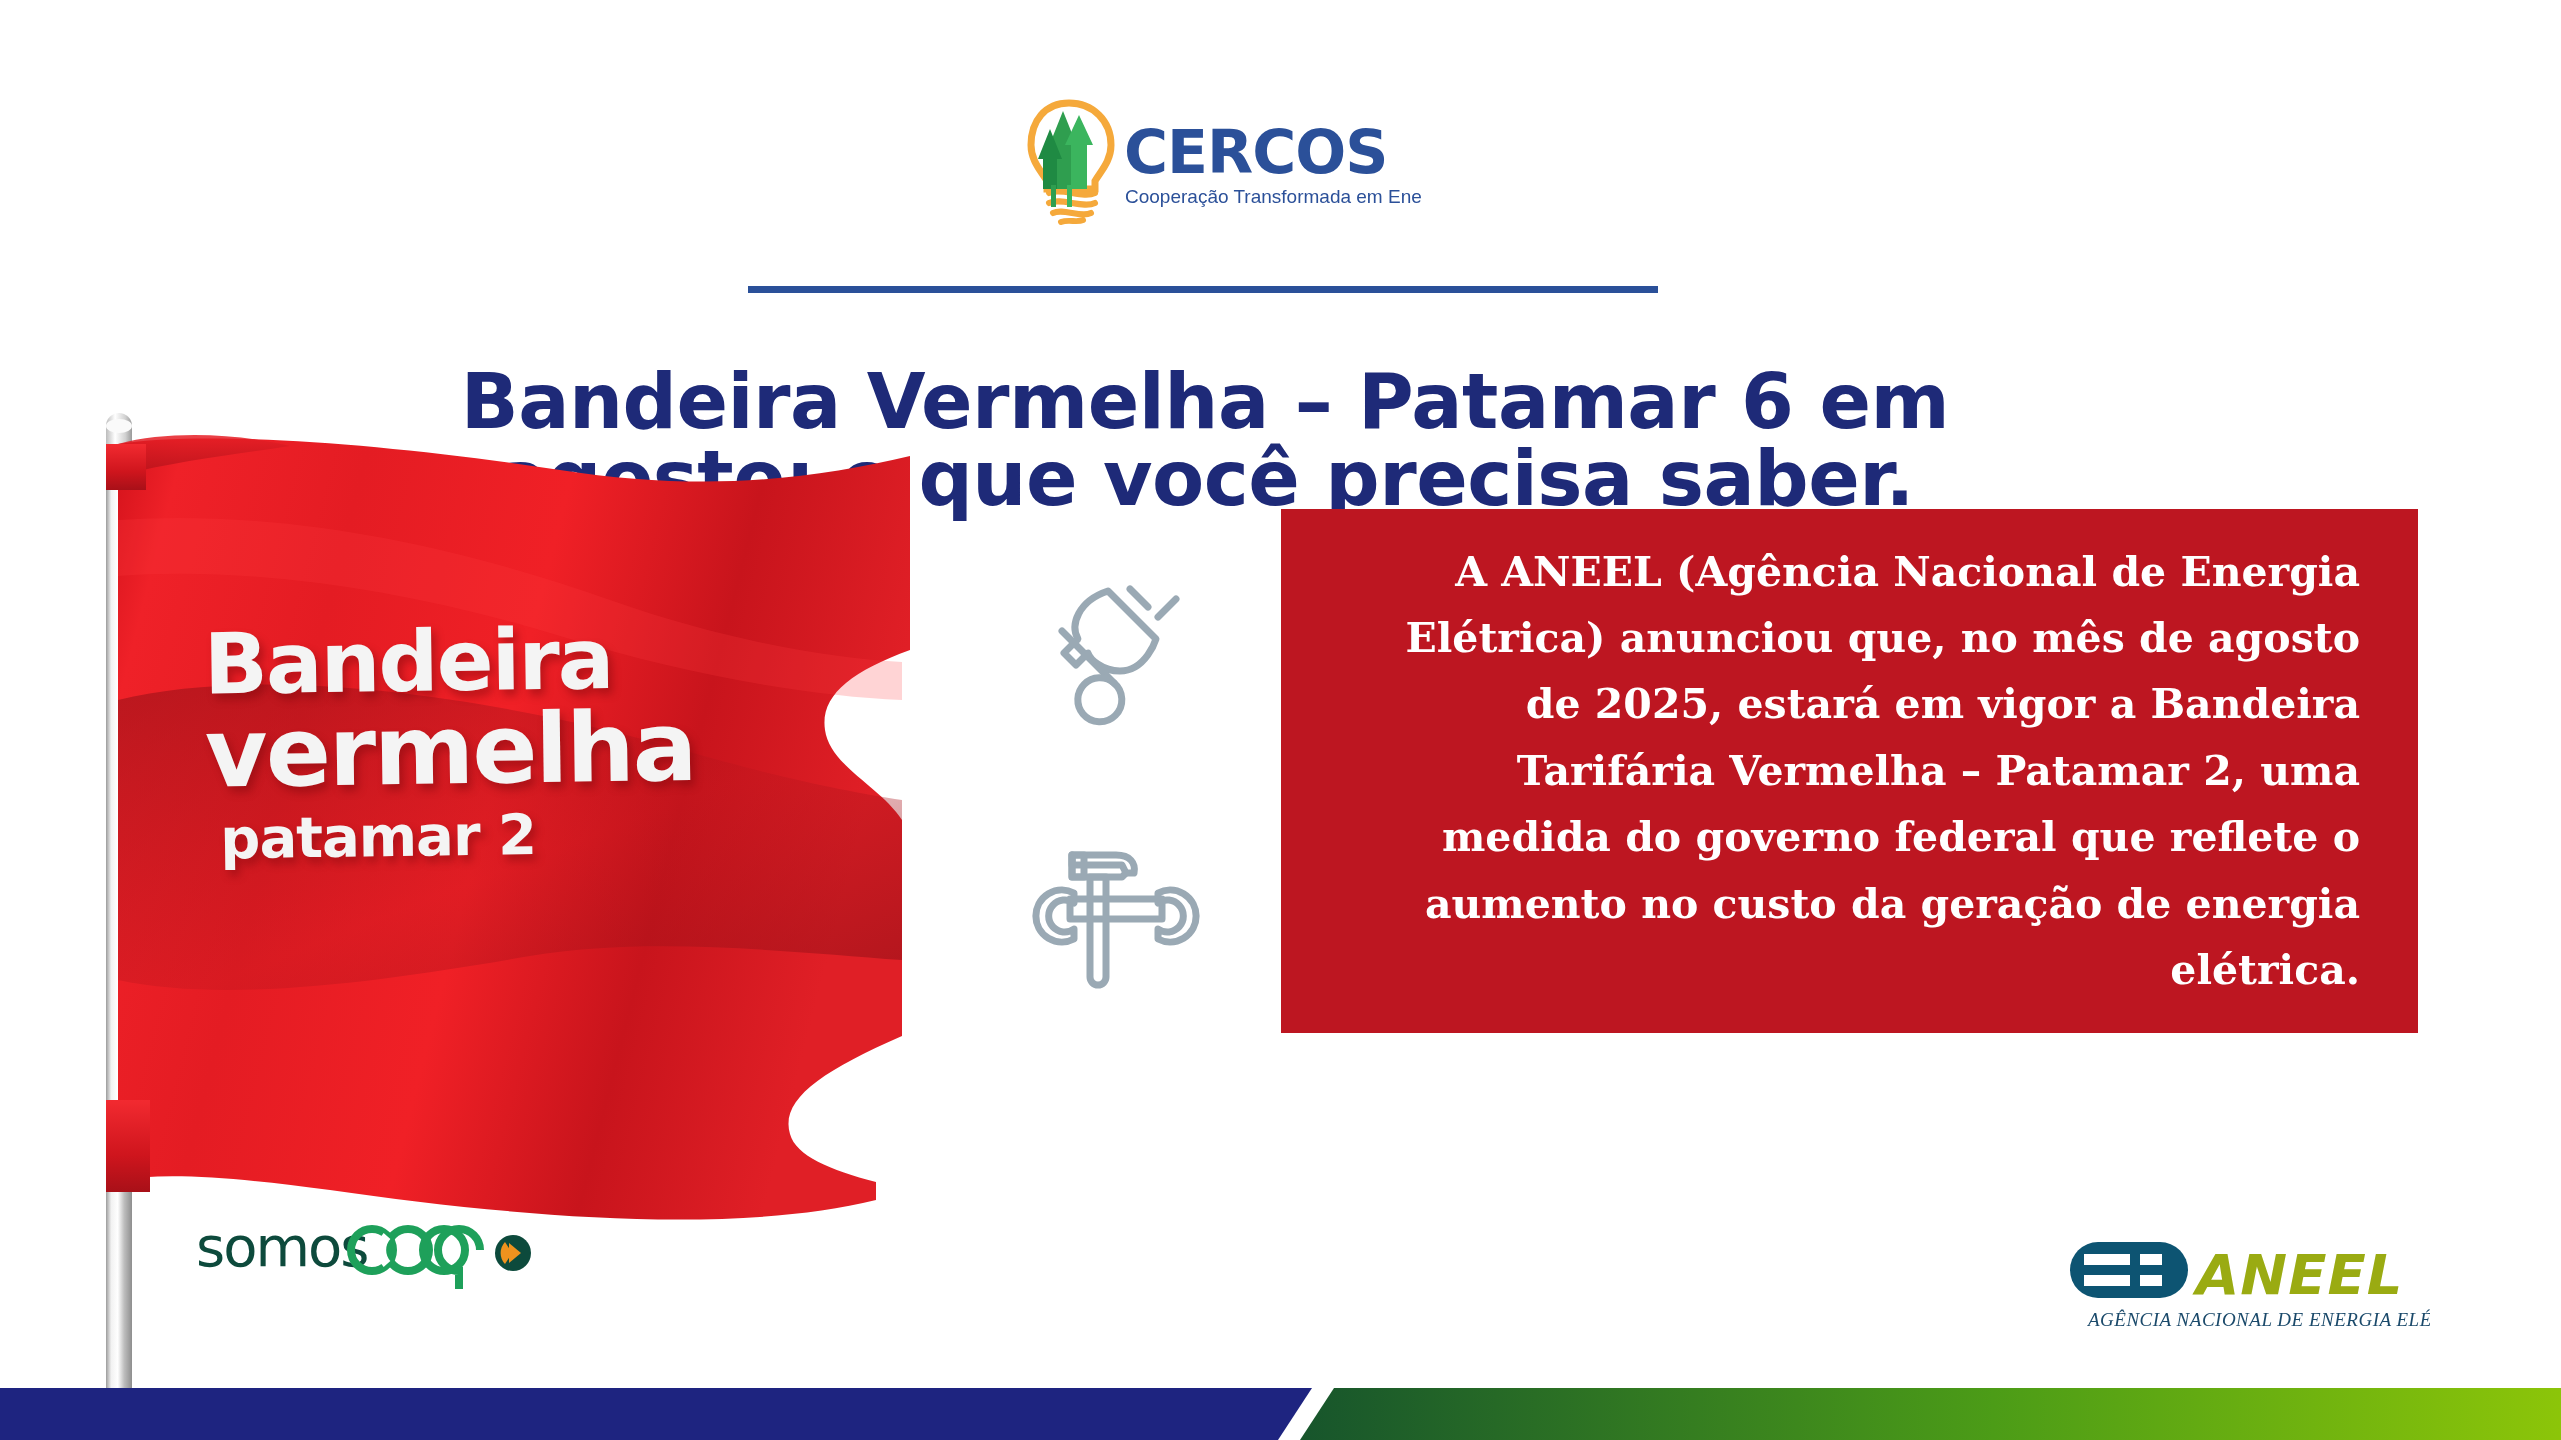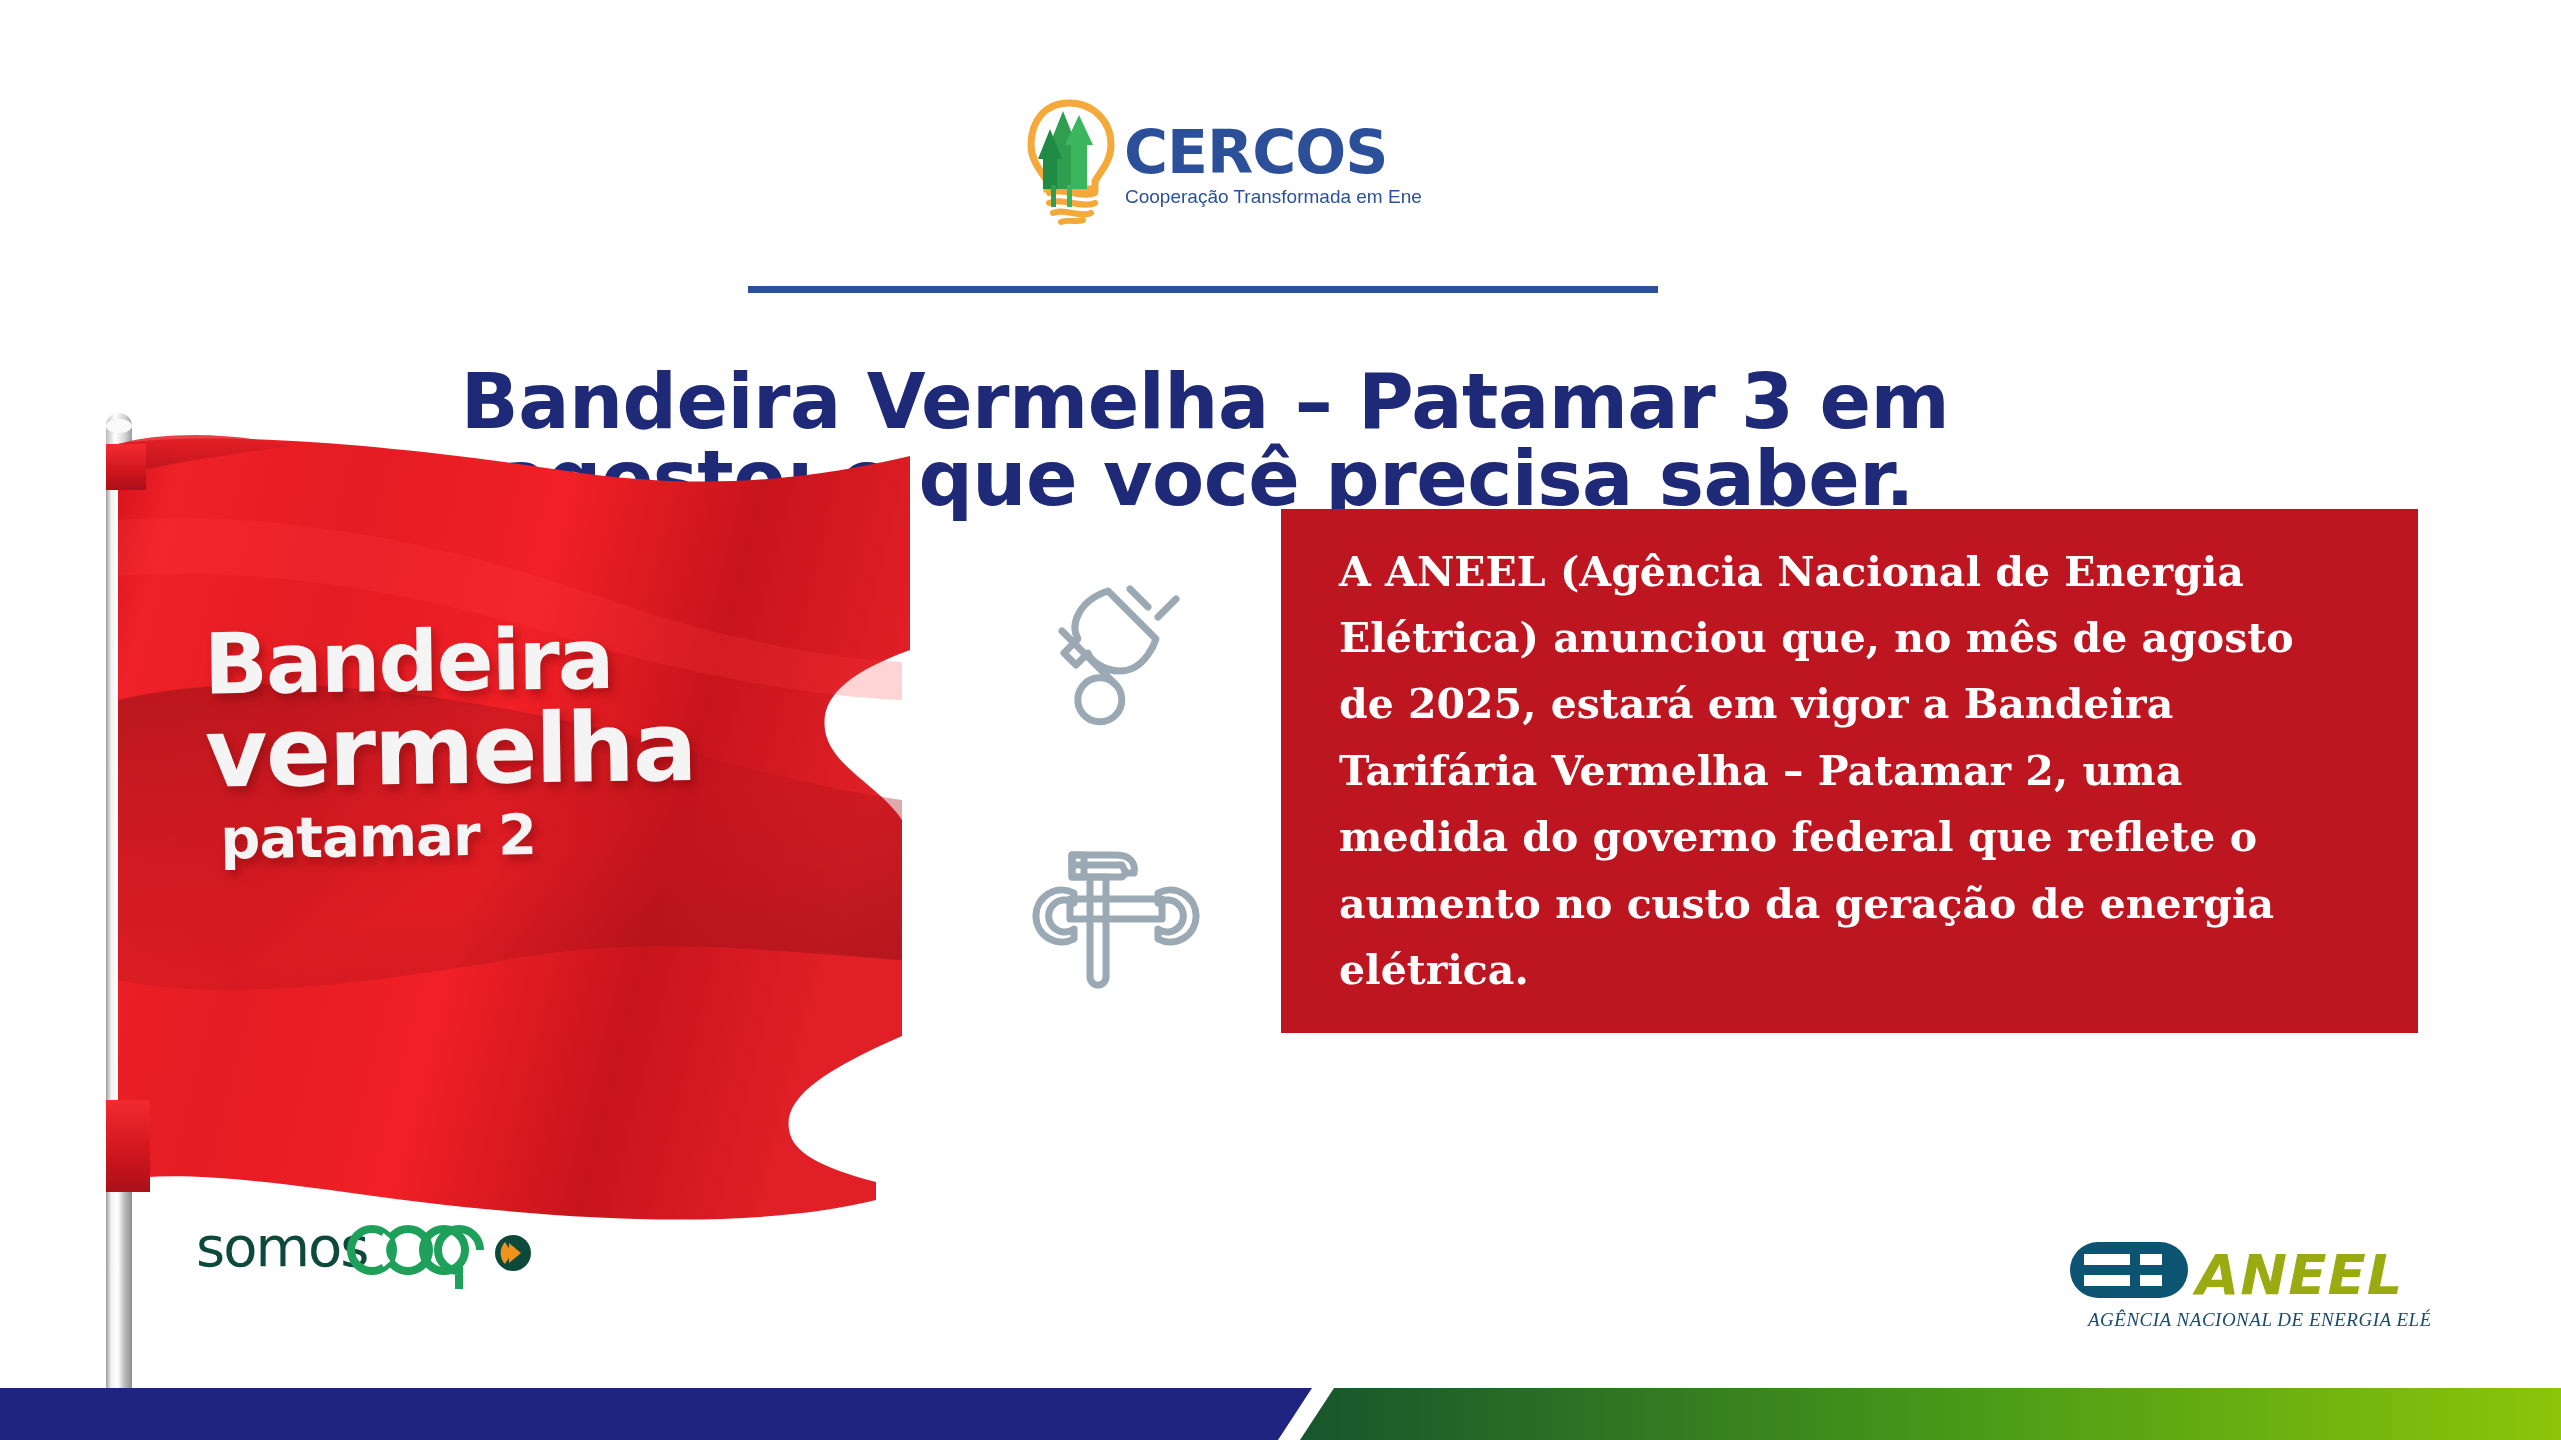--- a/index.html
+++ b/index.html
@@ -95,21 +95,21 @@
     align-items: center;
     justify-content: center;
     padding: 30px 58px;
   }
   #callout-text {
     color: #ffffff;
     font-family: "DejaVu Serif", serif;
     font-weight: bold;
     font-size: 41px;
     line-height: 1.62;
-    text-align: left;
+    text-align: right;
   }
 
   
   #somoscoop-logo {
     position: absolute;
     left: 196px;
     top: 1206px;
     width: 350px;
     height: 90px;
   }
@@ -157,21 +157,21 @@
       <rect x="46" y="96" width="5" height="22" fill="#3bb55e"></rect>
     </g>
     <text x="103" y="84" font-family="DejaVu Sans, sans-serif" font-weight="bold" font-size="60" letter-spacing="-1" fill="#2b5099">CERCOS</text>
     <text x="104" y="114" font-family="Liberation Sans, sans-serif" font-size="19" fill="#2b5099">Cooperação Transformada em Energia</text>
   </svg>
 </div>
 
 <div id="title-rule"></div>
 
 <h1 id="page-title">
-  <span class="tline">Bandeira Vermelha – Patamar 3 em</span>
+  <span class="tline">Bandeira Vermelha – Patamar 6 em</span>
   <span class="tline">agosto: o que você precisa saber.</span>
 </h1>
 
 <div id="flag-assembly">
   <svg width="1010" height="1000" viewBox="0 0 1010 1000" xmlns="http://www.w3.org/2000/svg">
     <defs>
       <linearGradient id="poleGrad" x1="0" y1="0" x2="1" y2="0">
         <stop offset="0%" stop-color="#9c9c9c"></stop>
         <stop offset="20%" stop-color="#f2f2f2"></stop>
         <stop offset="45%" stop-color="#ffffff"></stop>

